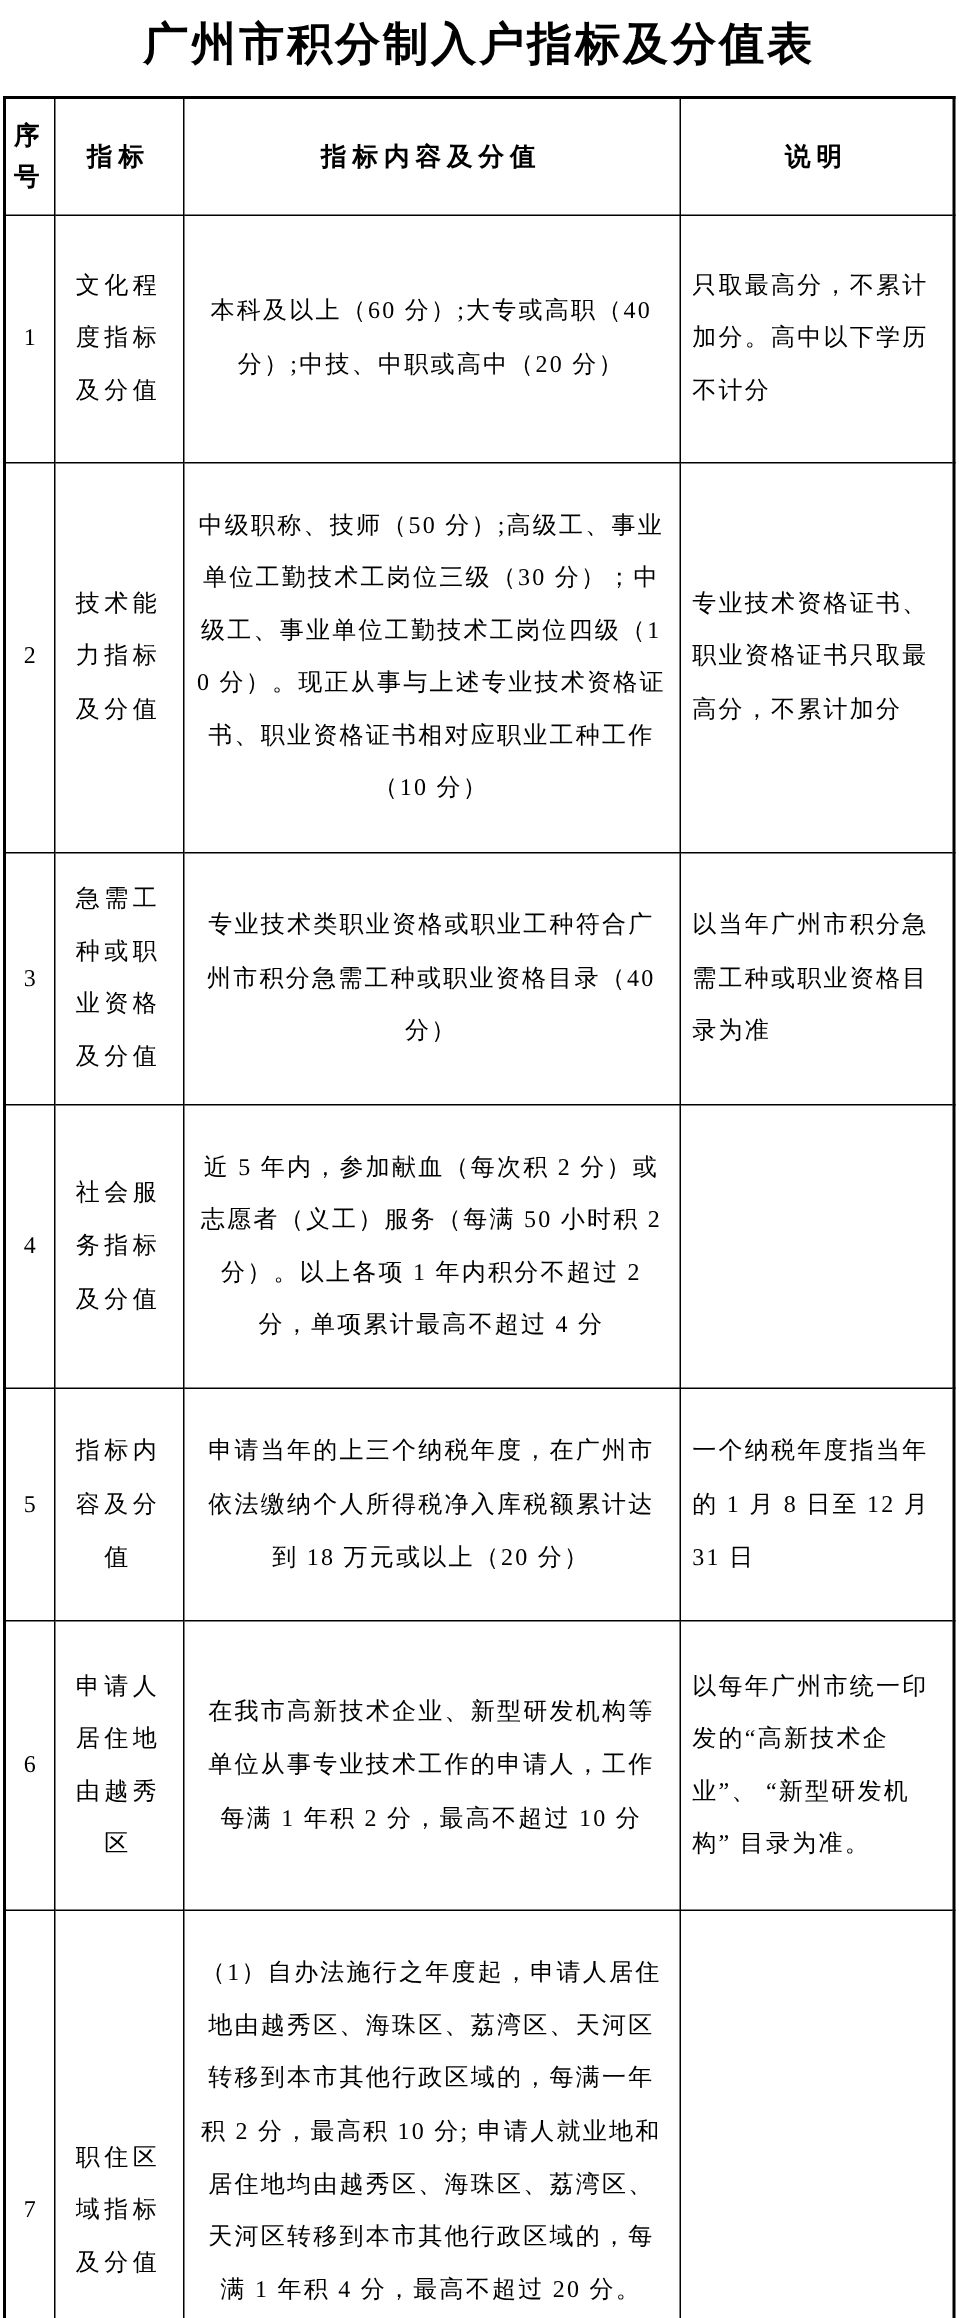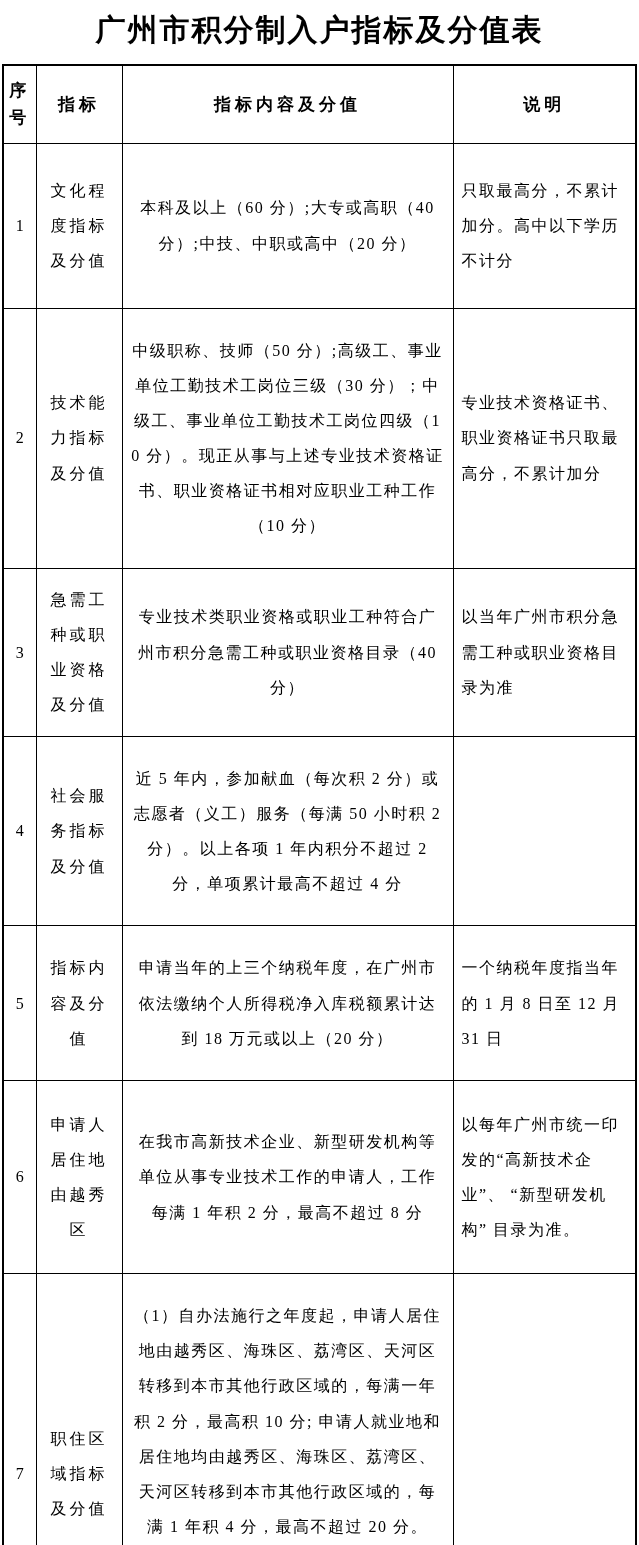--- a/index.html
+++ b/index.html
@@ -126,21 +126,21 @@
       </tr>
       <tr>
         <td class="cell-no">5</td>
         <td class="cell-indicator">指标内容及分值</td>
         <td class="cell-content">申请当年的上三个纳税年度，在广州市依法缴纳个人所得税净入库税额累计达到 18 万元或以上（20 分）</td>
         <td class="cell-note">一个纳税年度指当年的 1 月 8 日至 12 月 31 日</td>
       </tr>
       <tr>
         <td class="cell-no">6</td>
         <td class="cell-indicator">申请人居住地由越秀区</td>
-        <td class="cell-content">在我市高新技术企业、新型研发机构等单位从事专业技术工作的申请人，工作每满 1 年积 2 分，最高不超过 8 分</td>
+        <td class="cell-content">在我市高新技术企业、新型研发机构等单位从事专业技术工作的申请人，工作每满 1 年积 2 分，最高不超过 10 分</td>
         <td class="cell-note">以每年广州市统一印发的“高新技术企业”、 “新型研发机构” 目录为准。</td>
       </tr>
       <tr>
         <td class="cell-no">7</td>
         <td class="cell-indicator">职住区域指标及分值</td>
         <td class="cell-content">（1）自办法施行之年度起，申请人居住地由越秀区、海珠区、荔湾区、天河区转移到本市其他行政区域的，每满一年积 2 分，最高积 10 分; 申请人就业地和居住地均由越秀区、海珠区、荔湾区、天河区转移到本市其他行政区域的，每满 1 年积 4 分，最高不超过 20 分。（2）申请人或申请人夫妇共同在从化区、增城区拥有自有产权住房的，积 10 分</td>
         <td class="cell-note"></td>
       </tr>
     </tbody>
   </table>

